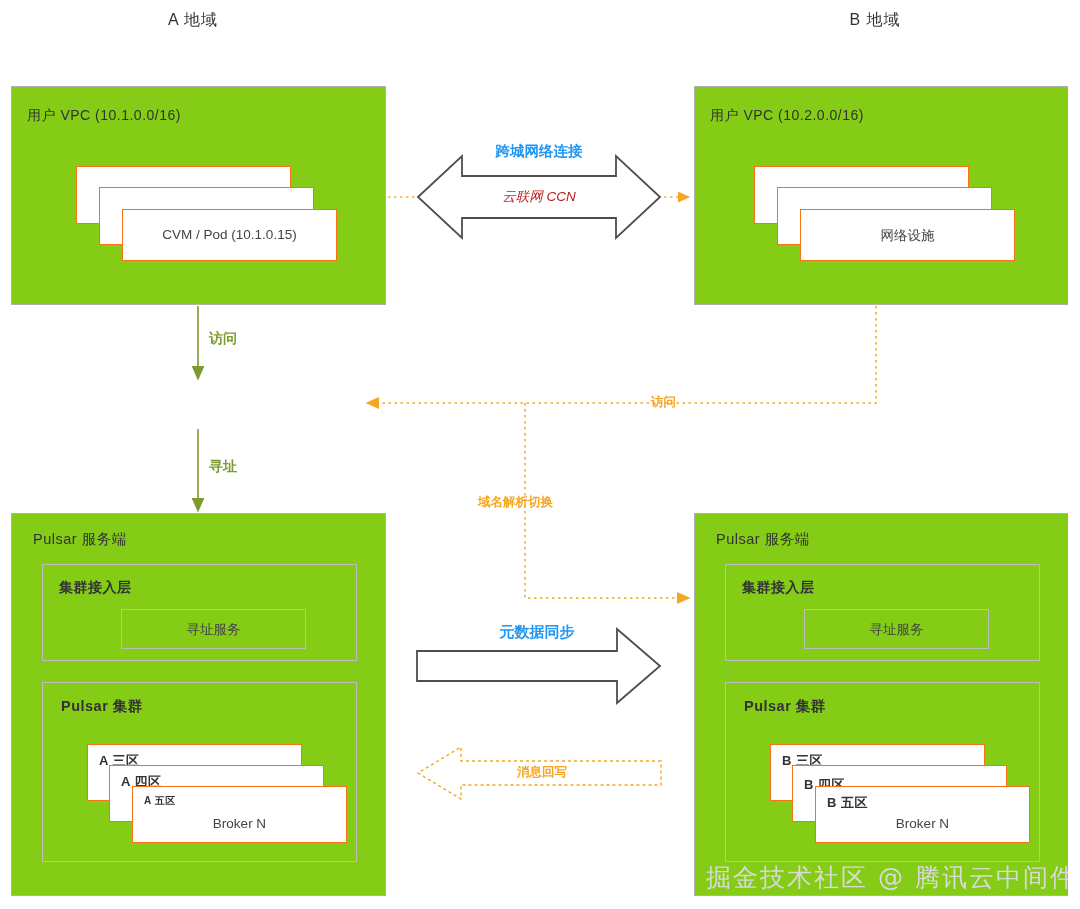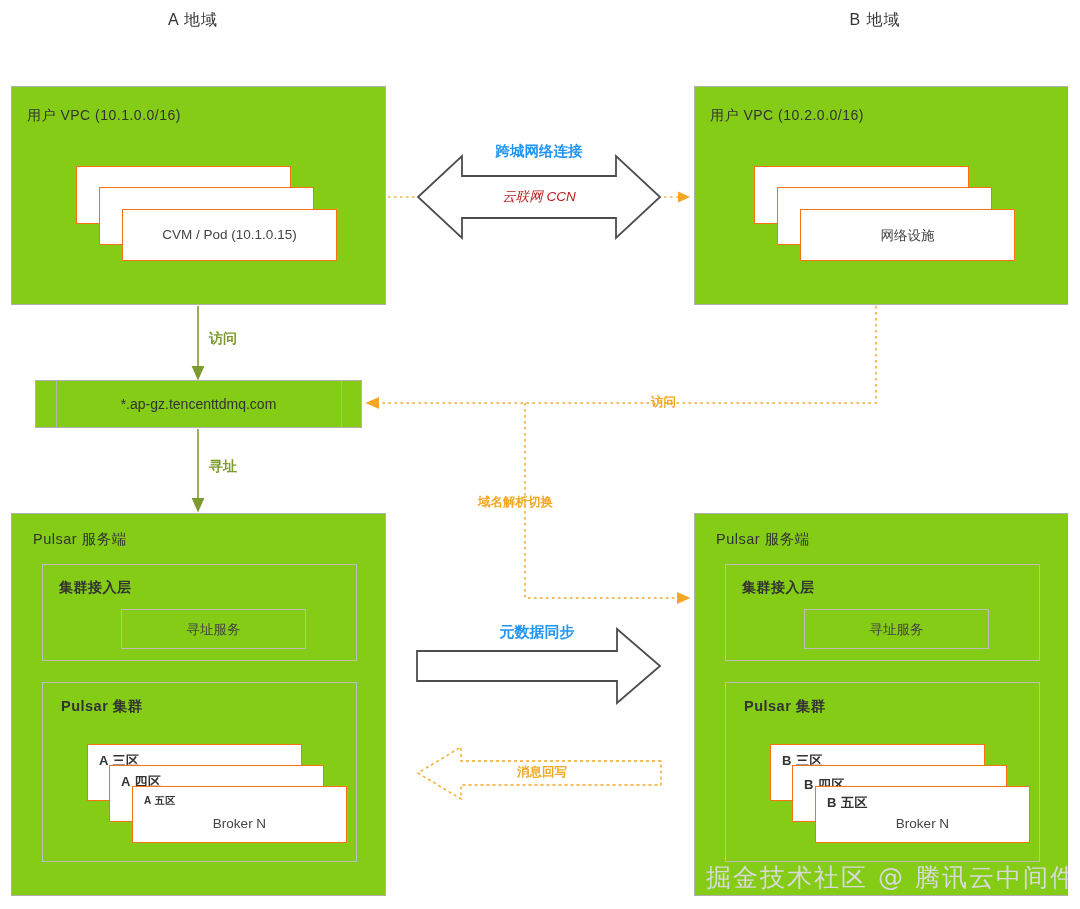--- a/index.html
+++ b/index.html
@@ -162,25 +162,20 @@
   <div class="conn-text t-grey" style="left:464px; top:188px; width:150px;">云联网 CCN</div>
 
   <div class="conn-text t-olive" style="left:209px; top:330px;">访问</div>
   <div class="conn-text t-olive" style="left:209px; top:458px;">寻址</div>
 
   <div class="conn-text t-orange" style="left:651px; top:394px;">访问</div>
   <div class="conn-text t-orange" style="left:478px; top:494px;">域名解析切换</div>
   <div class="conn-text t-blue" style="left:462px; top:623px; width:150px; font-size:15px;">元数据同步</div>
   <div class="conn-text t-orange" style="left:497px; top:764px; width:90px;">消息回写</div>
 
-  <div class="abs box" style="left:35px; top:380px; width:327px; height:48px;">
-    <div class="abs" style="left:20px; top:0; width:1px; height:46px; background:#b3b3b3;"></div>
-    <div class="abs" style="left:305px; top:0; width:1px; height:46px; background:#b3b3b3;"></div>
-    <div class="label-center" style="top:15px; font-size:14px; color:#333;">*.ap-gz.tencenttdmq.com</div>
-  </div>
 
   <div class="abs box box-outer" style="left:11px; top:513px; width:375px; height:383px;">
     <div class="label-tl" style="left:21px; top:16px; font-size:14.5px;">Pulsar 服务端</div>
 
     <div class="abs box box-inner" style="left:30px; top:50px; width:315px; height:97px;">
       <div class="label-tl label-bold" style="left:16px; top:14px;">集群接入层</div>
       <div class="abs box box-inner" style="left:78px; top:44px; width:185px; height:40px;">
         <div class="label-center" style="top:11px;">寻址服务</div>
       </div>
     </div>

